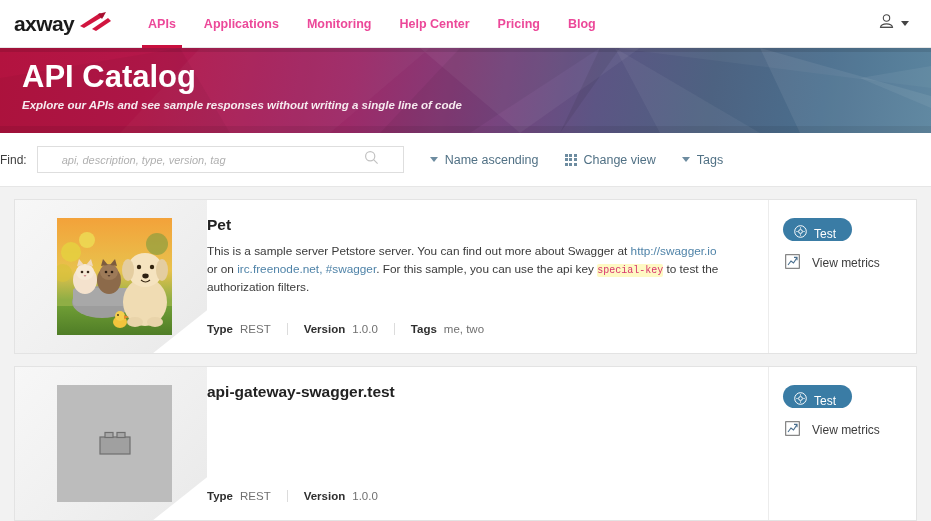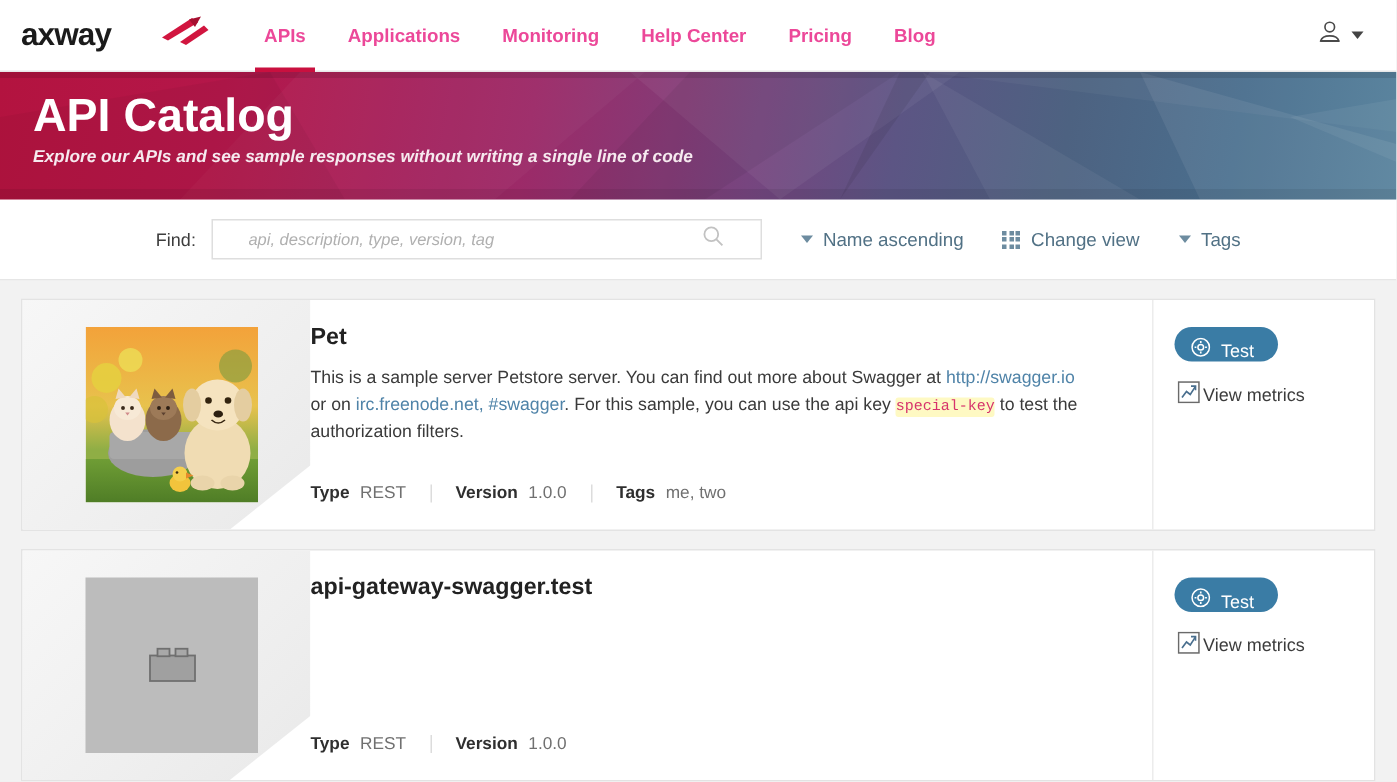--- a/index.html
+++ b/index.html
@@ -15,21 +15,20 @@
   .topnav {
     height: 48px; background: #ffffff;
     display: flex; align-items: center;
     position: relative;
     border-bottom: 1px solid #e8e8e8;
   }
   .logo-wrap {
     display: flex; align-items: center;
     margin-left: 14px; margin-right: 22px;
     height: 48px;
-    gap: 28px;
   }
   .logo-text {
     font-size: 21px; font-weight: bold; color: #1b1b1b;
     letter-spacing: -0.6px;
   }
   .logo-mark { margin-left: 4px; display: block; }
   .nav-items { display: flex; align-items: stretch; height: 48px; }
   .nav-item {
     display: flex; align-items: center;
     padding: 0 14px; height: 48px;
@@ -64,21 +63,21 @@
     letter-spacing: 0px; line-height: 1.08;
   }
   .banner-sub {
     color: #f6eaef; font-size: 11.5px; font-style: italic;
     font-weight: bold; margin-top: 6px;
   }
 
   
   .filterbar {
     height: 54px; background: #ffffff;
-    display: flex; align-items: center; justify-content: center;
+    display: flex; align-items: center; 
     border-bottom: 1px solid #e6e6e6;
   }
   .filter-inner { display: flex; align-items: center; }
   .find-label { font-size: 12px; color: #3d3d3d; margin-right: 10px; font-weight: normal; }
   .search-box {
     width: 367px; height: 27px; border: 1px solid #dedede; background: #fff;
     display: flex; align-items: center; padding: 0 24px;
     position: relative;
   }
   .search-input {
@@ -154,21 +153,21 @@
   }
   .btn-test {
     display: flex; align-items: flex-end; gap: 7px;
     background: #3a7ca5; color: #fff;
     border: 0; border-radius: 13px;
     height: 23px; padding: 0 16px 0 11px;
     font-size: 12px; font-family: "Liberation Sans", sans-serif;
     cursor: pointer; margin-left: 14px;
   }
   .link-metrics {
-    display: flex; align-items: center; gap: 2px;
+    display: flex; align-items: center; gap: 12px;
     margin-top: 13px; margin-left: 16px;
     font-size: 12px; color: #3c3c3c; cursor: pointer;
   }
 </style>
 </head>
 <body>
 
 <div class="page">
 
   <div class="topnav">

